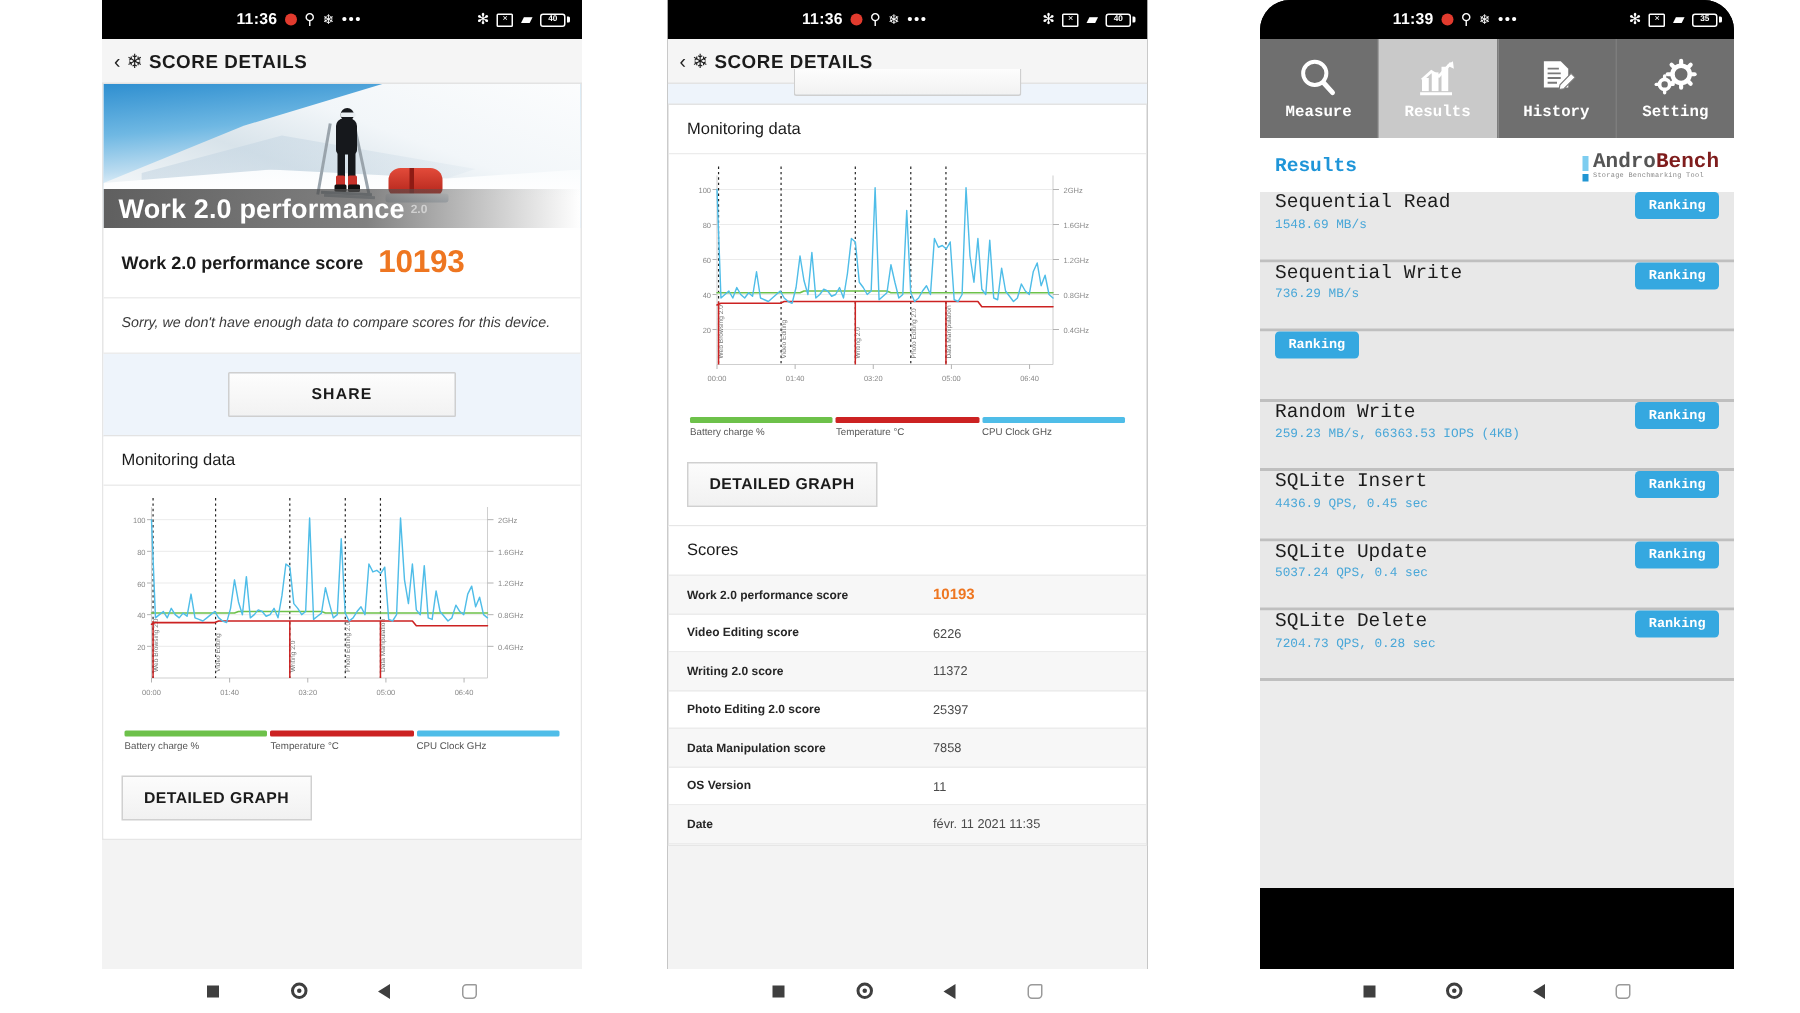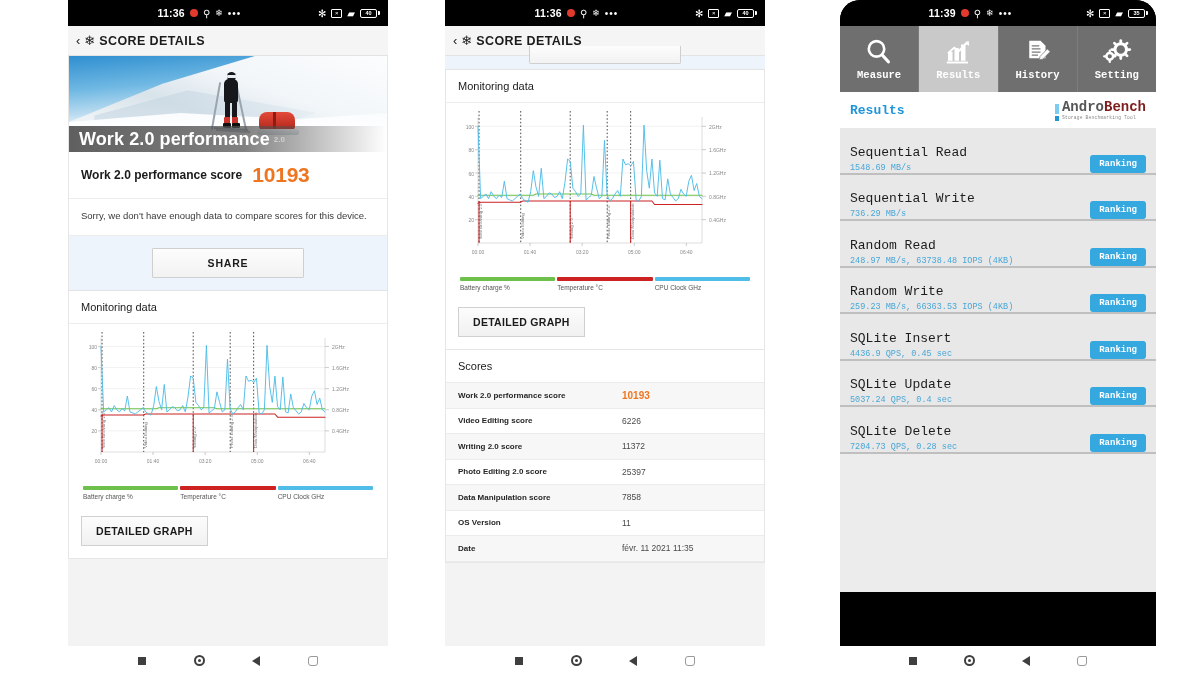--- a/index.html
+++ b/index.html
@@ -91,21 +91,21 @@
     background:linear-gradient(90deg, rgba(60,60,60,.82) 0%, rgba(80,80,80,.72) 55%, rgba(120,120,120,0) 100%);
     display:flex; align-items:center; padding-left:10px; gap:4px;
   }
   .hero-caption .t1 { color:#fff; font-size:18px; font-weight:700; letter-spacing:.1px; }
   .hero-caption .t2 { color:#d9d9d9; font-size:8px; font-weight:700; opacity:.85; }
 
   .score-row { display:flex; align-items:center; padding:11px 12px; gap:10px; border-bottom:1px solid #ededed; }
   .score-row .lbl { font-size:12px; font-weight:700; color:#1b1b1b; }
   .score-row .val { font-size:21px; font-weight:700; color:#ee7621; letter-spacing:-.2px; }
 
-  .note { padding:10px 12px 12px; font-size:9.5px; color:#3a3a3a; line-height:1.45; border-bottom:1px solid #ececec; }
+  .note { padding:10px 12px 12px; font-size:9.5px; font-style:italic; color:#3a3a3a; line-height:1.45; border-bottom:1px solid #ececec; }
 
   .share-wrap { background:#eef4fb; padding:12px 0; display:flex; justify-content:center; border-bottom:1px solid #e3e3e3; }
   .btn-outline {
     border:1px solid #cfcfcf; background:linear-gradient(180deg,#fdfdfd,#f2f2f2);
     padding:8px 0; width:152px; text-align:center; font-size:10.5px; font-weight:700;
     color:#1b1b1b; letter-spacing:.8px; border-radius:1px;
   }
   .sec-head { padding:10px 12px; font-size:11px; color:#1b1b1b; border-bottom:1px solid #ececec; background:#fff; }
 
   
@@ -150,21 +150,21 @@
   .ab-logo .marks { display:flex; flex-direction:column; gap:2px; }
   .ab-logo .m1 { width:4px; height:10px; background:#7dcdf0; }
   .ab-logo .m2 { width:4px; height:5px; background:#2196d3; }
   .ab-logo .txt { line-height:1; }
   .ab-logo .lt1 { font-size:14px; font-weight:700; color:#555; }
   .ab-logo .lt1 em { font-style:normal; color:#7f1d1d; }
   .ab-logo .lt2 { font-size:4.6px; color:#888; letter-spacing:.2px; display:block; margin-top:1px; }
 
   .ab-list { background:#e8e8e8; }
   .ab-item { background:#e8e8e8; border-bottom:2px solid #bfbfbf;
-             height:46.5px; display:flex; align-items:flex-end; justify-content:space-between; padding:0 10px; }
+             height:46.5px; display:flex; align-items:flex-start; justify-content:space-between; padding:0 10px; }
   .ab-item .txt .n { font-size:13px; color:#1c1c1c; display:block; line-height:1.15; }
   .ab-item .txt .s { font-size:8.5px; color:#49a7d8; display:block; margin-top:2px; }
   .ab-rank { background:#35a8e0; color:#fff; font-size:9px; font-weight:700;
              padding:4px 9px; border-radius:3px; }
 
   
   .navrow { position:absolute; left:0; bottom:0; width:100%; height:29px;
             display:flex; align-items:center; justify-content:space-evenly; background:#fff; padding:0 22px; }
   .nv { color:#3a3a3a; line-height:1; }
   .nv-square { width:8px; height:8px; background:#3f3f3f; }
@@ -605,24 +605,20 @@
               <span class="ab-rank">Ranking</span>
             </div>
             <div class="ab-item">
               <div class="txt">
                 <span class="n">Sequential Write</span>
                 <span class="s">736.29 MB/s</span>
               </div>
               <span class="ab-rank">Ranking</span>
             </div>
             <div class="ab-item">
-              <div class="txt">
-                <span class="n">Random Read</span>
-                <span class="s">248.97 MB/s, 63738.48 IOPS (4KB)</span>
-              </div>
               <span class="ab-rank">Ranking</span>
             </div>
             <div class="ab-item">
               <div class="txt">
                 <span class="n">Random Write</span>
                 <span class="s">259.23 MB/s, 66363.53 IOPS (4KB)</span>
               </div>
               <span class="ab-rank">Ranking</span>
             </div>
             <div class="ab-item">

